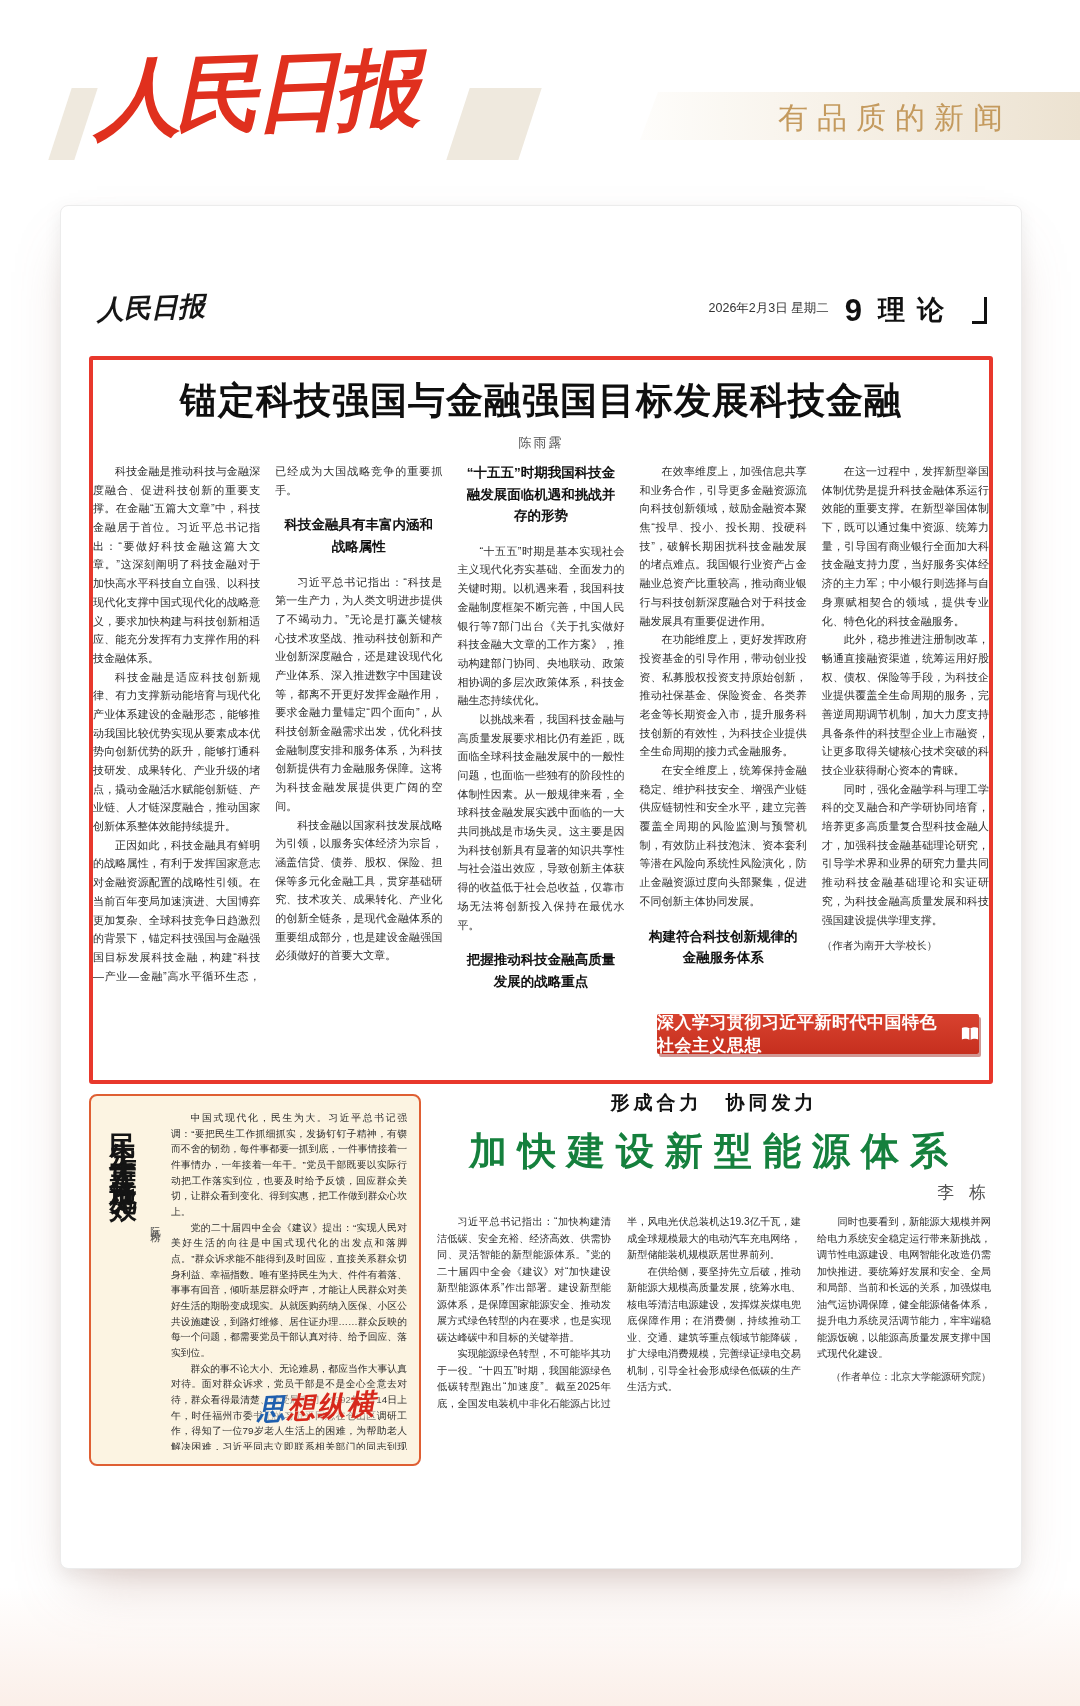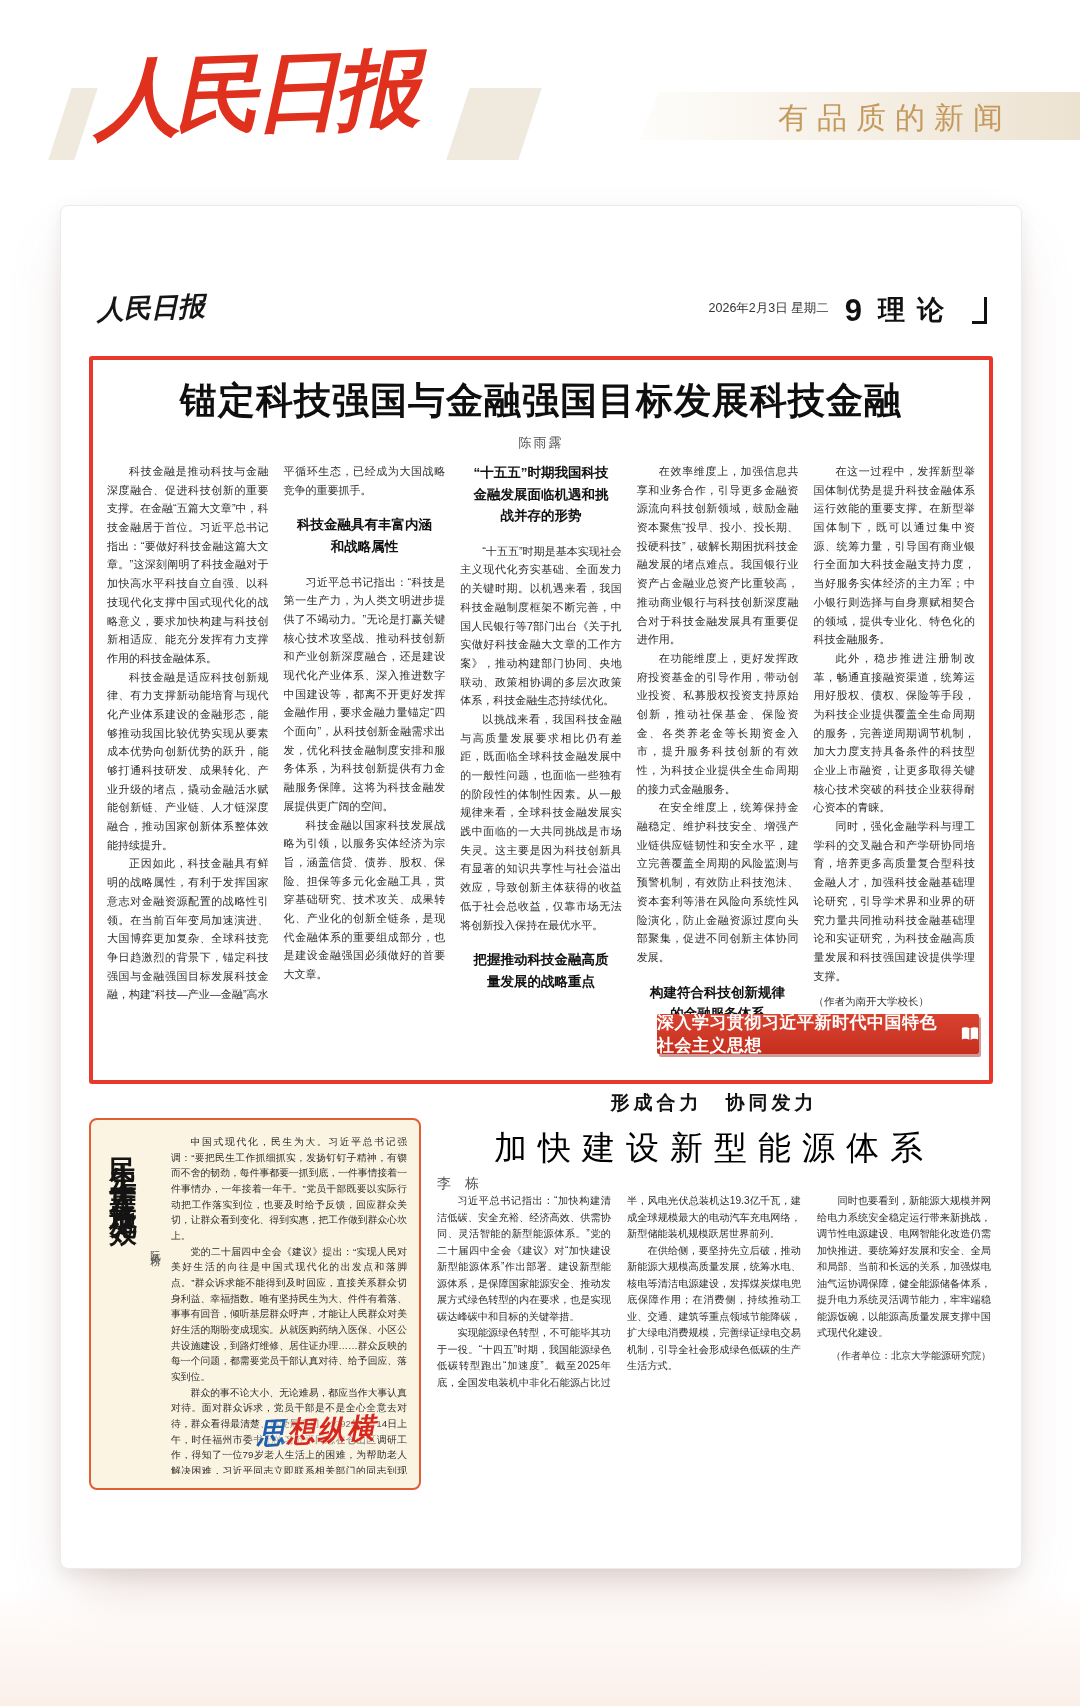--- a/index.html
+++ b/index.html
@@ -28,58 +28,58 @@
   .mast-name{font-family:"DejaVu Serif",serif;font-style:italic;font-weight:bold;font-size:27px;
         color:#161616;transform:rotate(-2deg);}
   .mast-right{display:flex;align-items:center;gap:16px;}
   .mast-date{font-size:12.5px;color:#333;padding-bottom:5px;}
   .mast-page{font-size:31px;font-weight:bold;color:#111;line-height:1;}
   .mast-section{font-size:27px;font-weight:bold;color:#111;letter-spacing:12px;line-height:1;}
   .corner-mark{width:12px;height:24px;border-right:3px solid #111;border-bottom:3px solid #111;}
 
   
   .main-article{position:absolute;left:28px;right:28px;top:150px;height:728px;
-        border:4px solid #e8382c;border-radius:3px;padding:8px 14px;box-sizing:border-box;}
+        border:4px solid #e8382c;border-radius:3px;padding:8px 0;box-sizing:border-box;}
   .ma-headline{margin:8px 0 0;text-align:center;font-size:37px;font-weight:900;color:#0f0f0f;
         letter-spacing:1px;}
   .ma-byline{text-align:center;font-size:13px;color:#555;margin:8px 0 10px;letter-spacing:2px;}
   .ma-body{column-count:5;column-gap:15px;font-size:11px;line-height:1.7;text-align:justify;
         color:#2d2d2d;height:588px;overflow:hidden;}
   .ma-body p{margin:0;text-indent:2em;}
   .ma-body h3{font-size:13.5px;line-height:1.6;text-align:center;margin:15px 0;padding:0 8px;
         color:#111;}
   .ma-body p.author{text-indent:0;margin-top:8px;font-size:10.5px;color:#333;}
   .banner{position:absolute;right:10px;bottom:26px;width:322px;height:40px;
         background:linear-gradient(#d8422f,#c62f1e);color:#fff;font-weight:bold;font-size:17px;
         display:flex;align-items:center;gap:7px;letter-spacing:.5px;
         box-shadow:2px 3px 0 rgba(150,25,15,.45);border-radius:2px;}
   .book-icon{display:inline-flex;}
 
   
-  .left-box{position:absolute;left:28px;top:912px;width:332px;height:372px;box-sizing:border-box;
+  .left-box{position:absolute;left:28px;top:888px;width:332px;height:372px;box-sizing:border-box;
         background:#fcf4e2;border:2px solid #df5f33;border-radius:8px;padding:14px 12px;
         display:flex;overflow:hidden;}
   .vert-title{writing-mode:vertical-rl;text-orientation:upright;font-size:27px;font-weight:900;
         letter-spacing:7px;margin:2px 2px 0 2px;color:#141414;}
   .vert-author{writing-mode:vertical-rl;text-orientation:upright;font-size:10.5px;color:#555;
         letter-spacing:3px;margin:108px 8px 0 6px;}
   .left-body{flex:1;font-size:9.8px;line-height:1.6;text-align:justify;color:#2d2d2d;
         overflow:hidden;}
   .left-body p{margin:0;text-indent:2em;}
   .column-logo{position:absolute;left:166px;top:292px;transform:rotate(-3deg);font-weight:900;
         font-style:italic;font-size:28px;letter-spacing:2px;
         text-shadow:0 0 6px #fdf6e8,0 0 10px #fdf6e8;}
   .cl-first{color:#1f5fae;}
   .cl-rest{color:#d6281c;}
 
   .right-article{position:absolute;left:376px;right:30px;top:884px;height:376px;overflow:hidden;}
   .ra-kicker{text-align:center;font-size:19px;font-weight:900;letter-spacing:4px;color:#111;}
-  .ra-headline{text-align:center;font-size:33px;font-weight:400;letter-spacing:11px;
-        margin:10px 0 4px;color:#000000;}
-  .ra-byline{text-align:left;font-size:14px;color:#555;letter-spacing:5px;}
+  .ra-headline{text-align:center;font-size:38px;font-weight:700;letter-spacing:11px;
+        margin:10px 0 4px;color:#15803d;}
+  .ra-byline{text-align:right;font-size:17px;color:#555;letter-spacing:5px;margin-bottom:10px;}
   .ra-body{column-count:3;column-gap:16px;font-size:10.2px;line-height:1.62;text-align:justify;
         color:#2d2d2d;height:252px;overflow:hidden;}
   .ra-body p{margin:0;text-indent:2em;}
   .ra-body p.ra-footer{text-align:right;text-indent:0;font-size:10px;color:#333;margin-top:6px;}
 
   .page-fade{position:absolute;left:0;right:0;bottom:0;height:120px;
         background:linear-gradient(180deg,rgba(252,241,236,0),#fbefe9);}
 </style>
 </head>
 <body>

